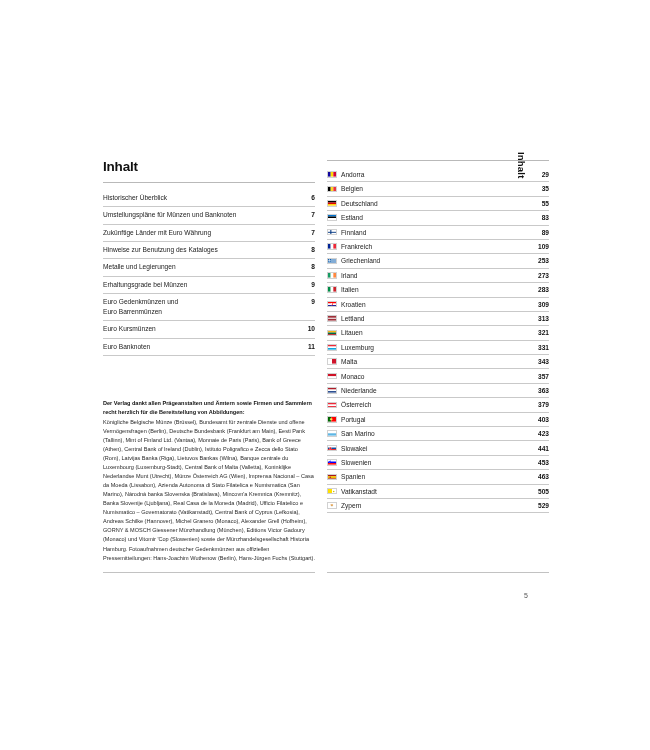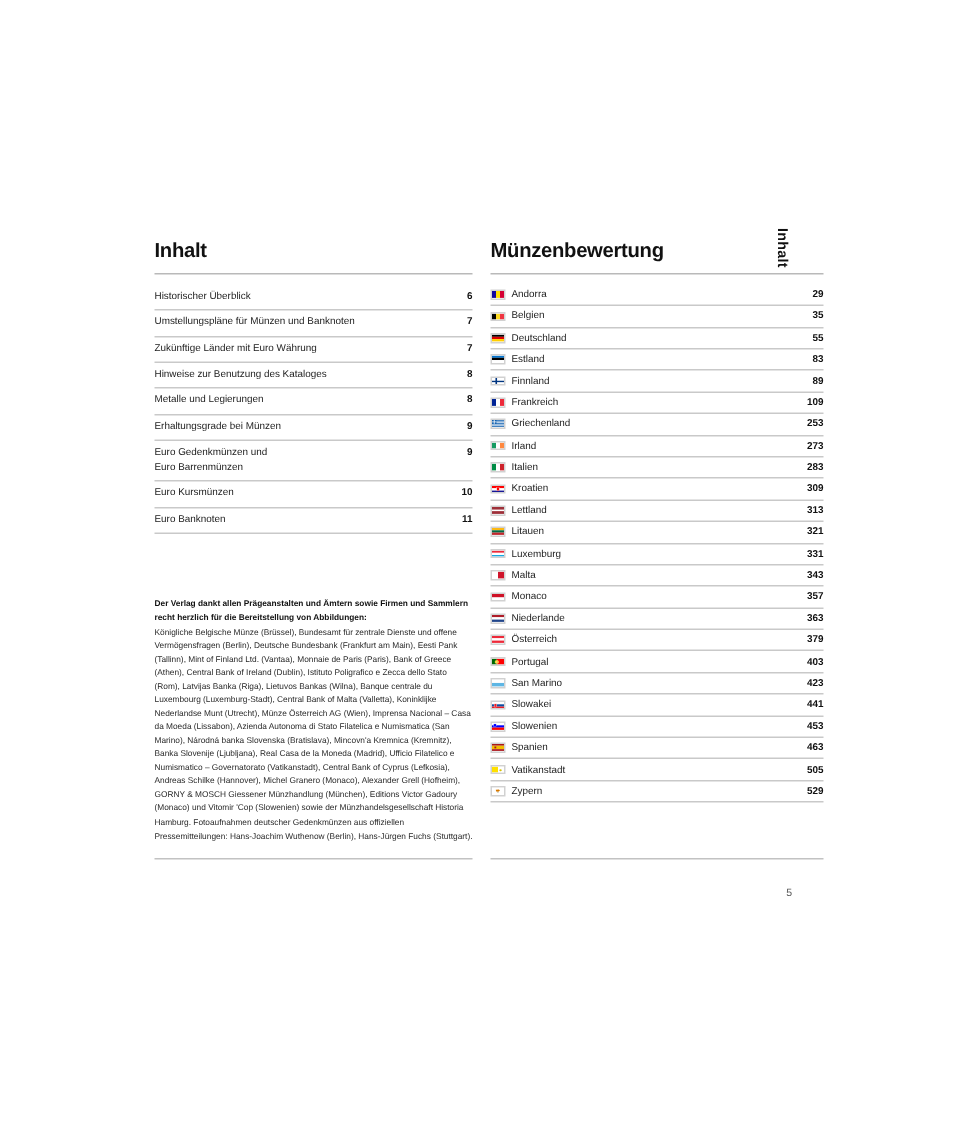--- a/index.html
+++ b/index.html
@@ -128,21 +128,20 @@
           <span class="pg">10</span>
         </li>
         <li>
           <span class="lbl">Euro Banknoten</span>
           <span class="pg">11</span>
         </li>
       </ul>
   </div>
 
   <div class="col col-right">
-    <h1 class="coltitle">Münzenbewertung</h1>
     <div class="title-rule"></div>
     <ul class="countries" id="country-list">
         <li>
           <span class="flag">
             <svg viewBox="0 0 45 30" preserveAspectRatio="none">
               <rect x="0" y="0" width="15" height="30" fill="#10069f"></rect>
               <rect x="15" y="0" width="15" height="30" fill="#fedd00"></rect>
               <rect x="30" y="0" width="15" height="30" fill="#d50032"></rect>
             </svg>
           </span>

